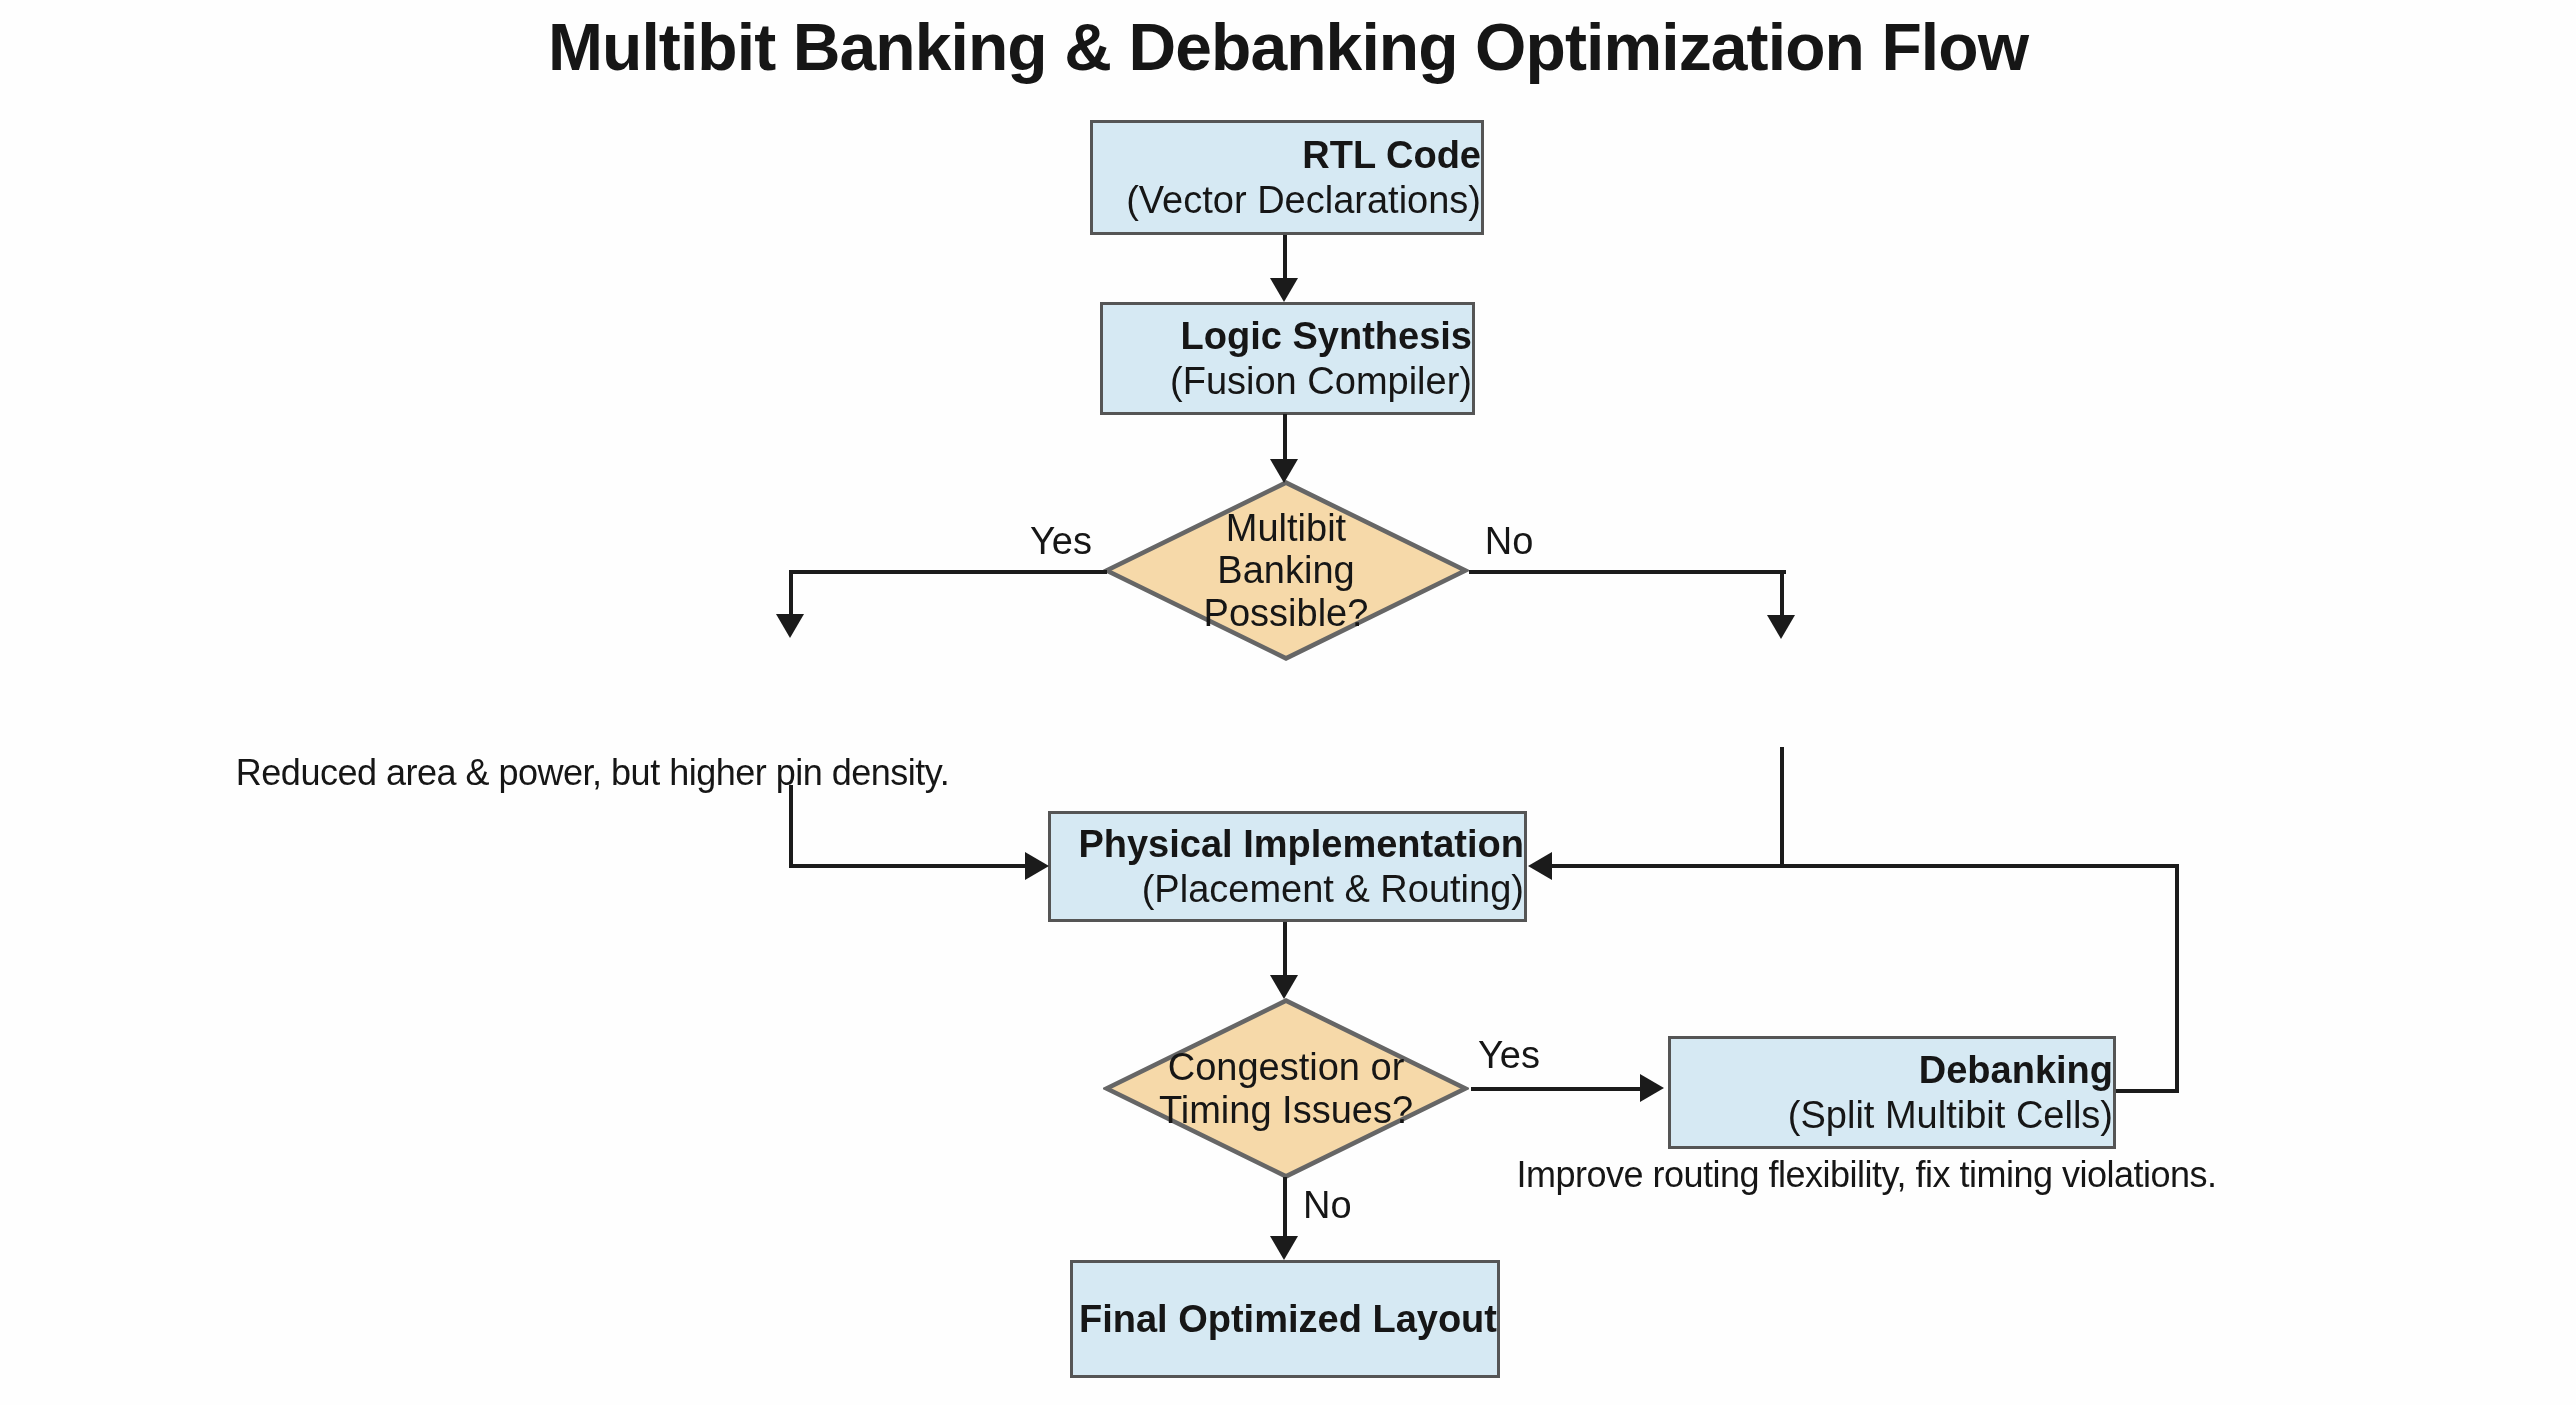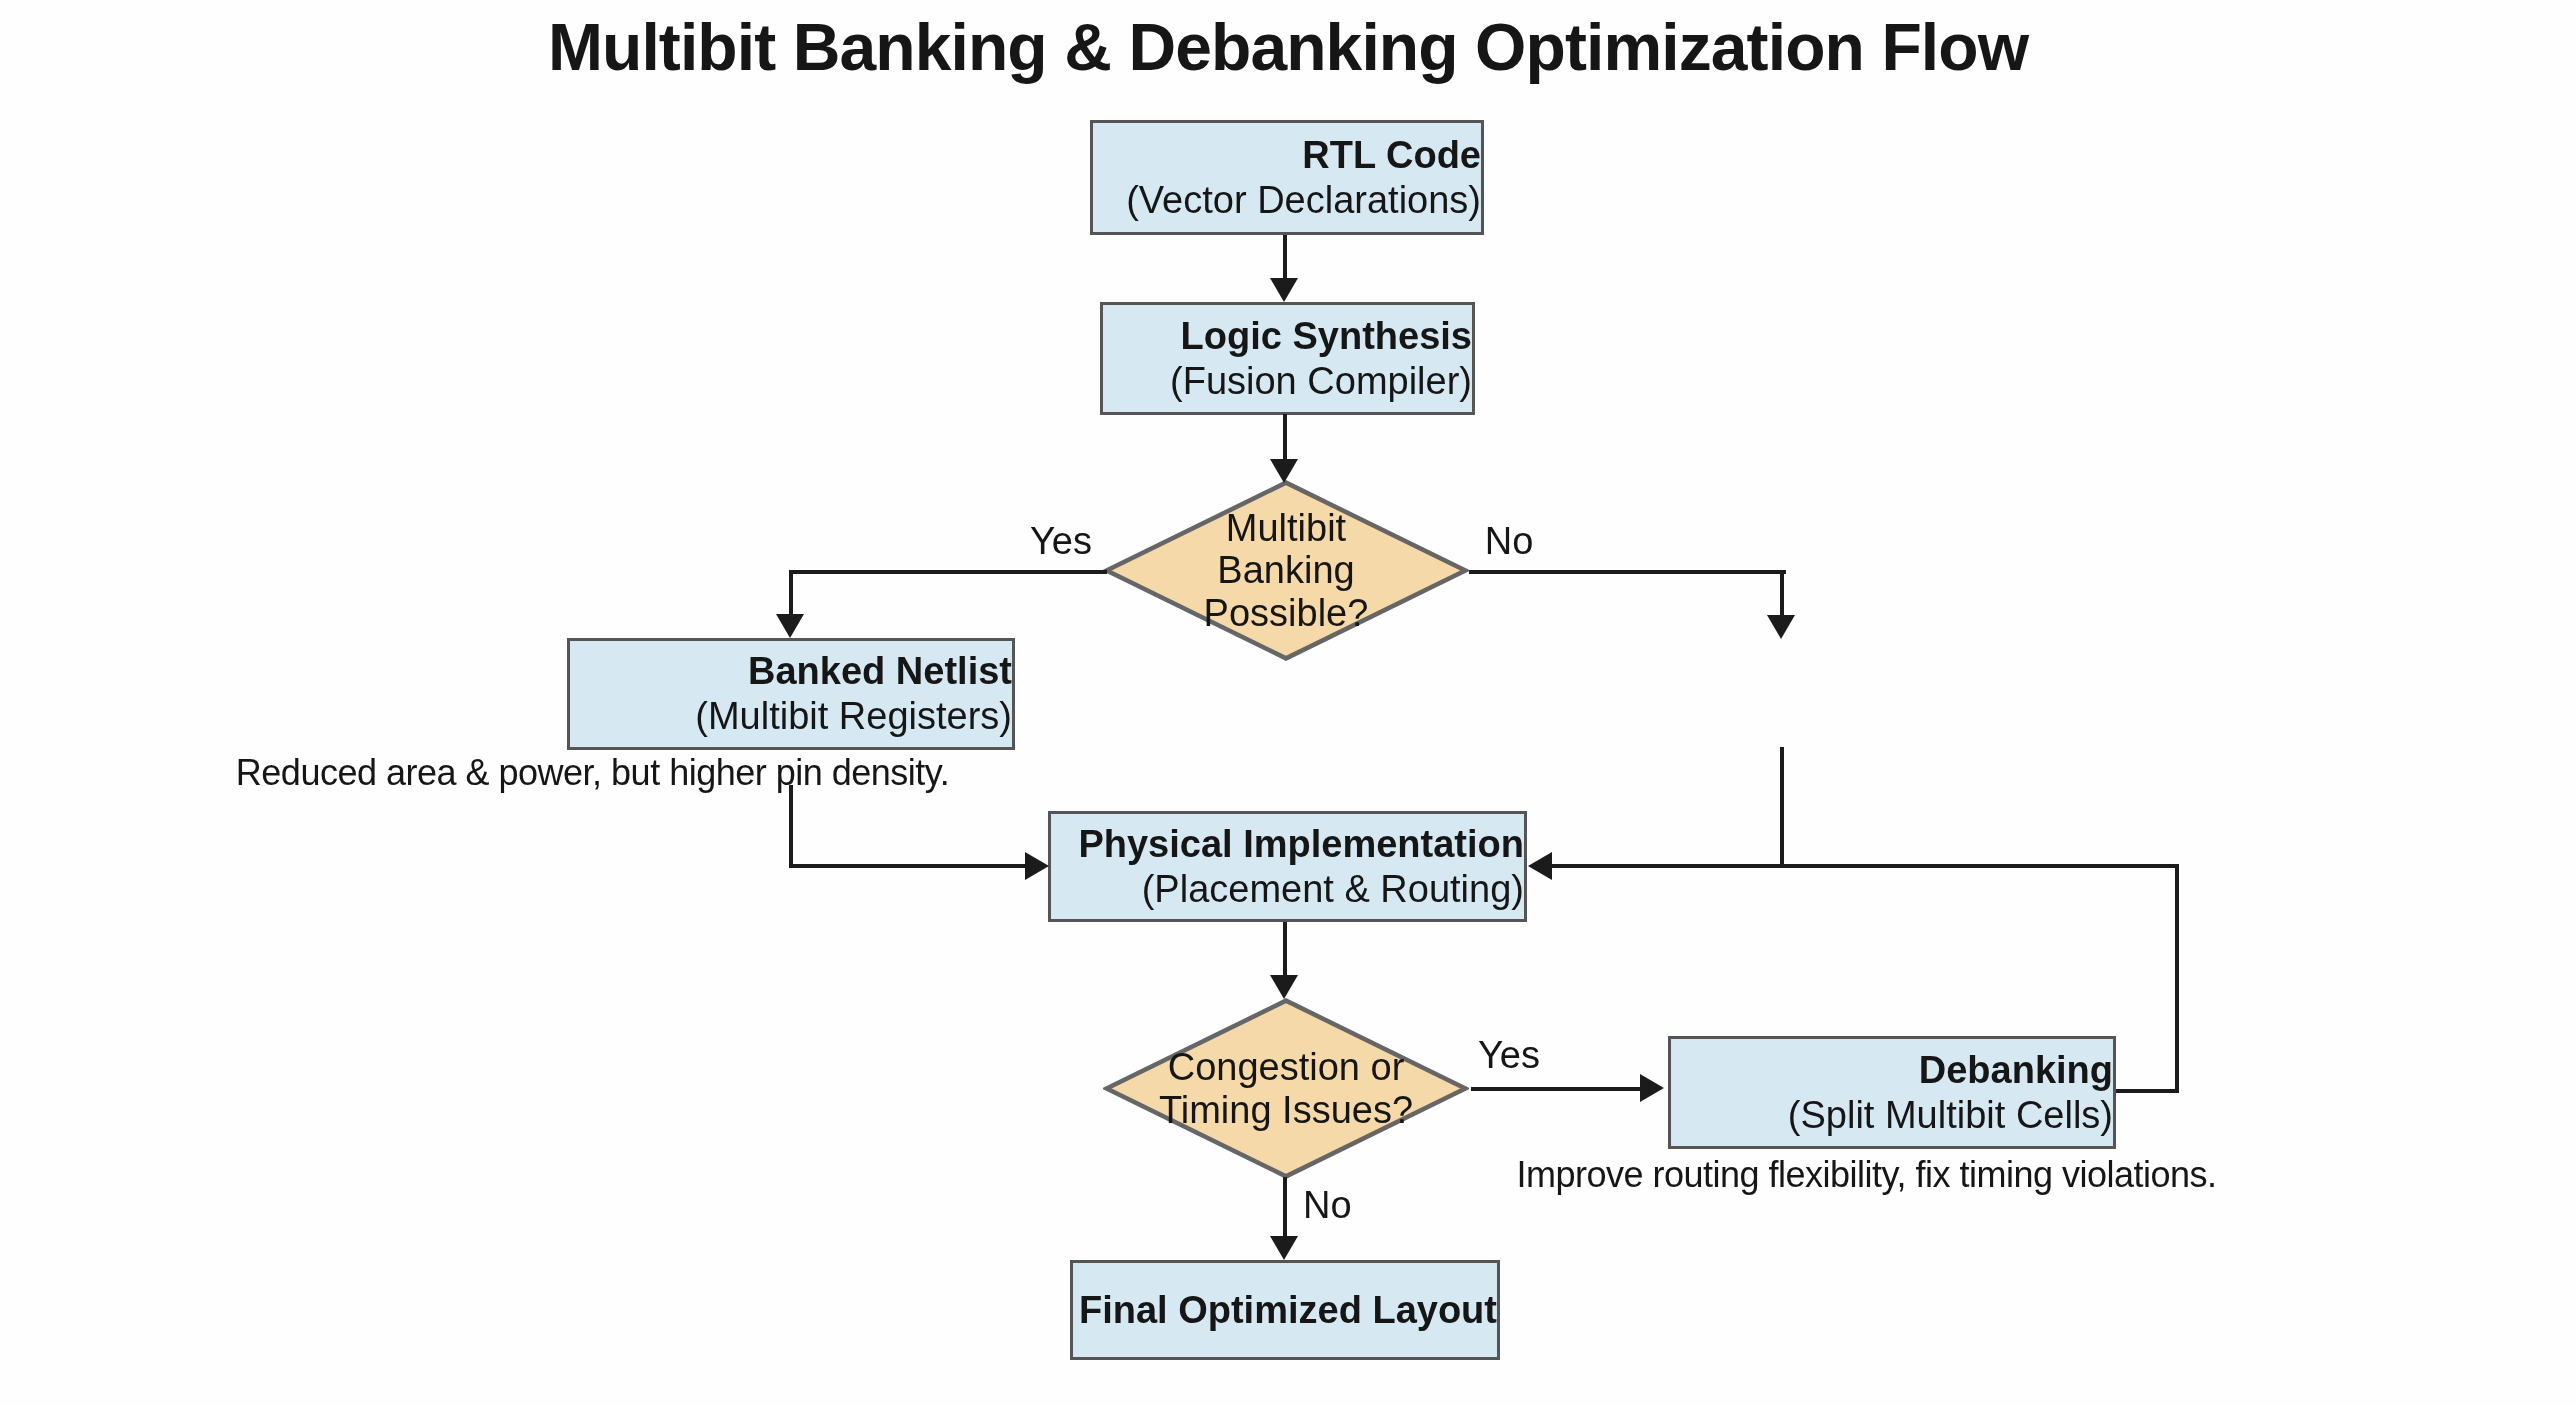--- a/index.html
+++ b/index.html
@@ -49,37 +49,33 @@
   <div class="node" style="left:1090px;top:120px;width:394px;height:115px;">
     <div class="node-title">RTL Code</div>
     <div class="node-sub">(Vector Declarations)</div>
   </div>
 
   <div class="node" style="left:1100px;top:302px;width:375px;height:113px;">
     <div class="node-title">Logic Synthesis</div>
     <div class="node-sub">(Fusion Compiler)</div>
   </div>
 
-  <div class="node" style="left:567px;top:638px;width:448px;height:112px;">
-    <div class="node-title">Banked Netlist</div>
-    <div class="node-sub">(Multibit Registers)</div>
-  </div>
 
 
   <div class="node" style="left:1048px;top:811px;width:479px;height:111px;">
     <div class="node-title">Physical Implementation</div>
     <div class="node-sub">(Placement &amp; Routing)</div>
   </div>
 
   <div class="node" style="left:1668px;top:1036px;width:448px;height:113px;">
     <div class="node-title">Debanking</div>
     <div class="node-sub">(Split Multibit Cells)</div>
   </div>
 
-  <div class="node" style="left:1070px;top:1260px;width:430px;height:100px;padding-left:20px;">
+  <div class="node" style="left:1070px;top:1260px;width:430px;height:118px;padding-left:20px;">
     <div class="node-title">Final Optimized Layout</div>
   </div>
 
   <div class="decision" style="left:1103px;top:479px;width:366px;height:183px;">
     <svg width="366" height="183" viewBox="0 0 400 200">
       <polygon class="decision-poly" points="200,4 396,100 200,196 4,100"></polygon>
     </svg>
     <div class="decision-text">
       <span>Multibit</span>
       <span>Banking</span>

